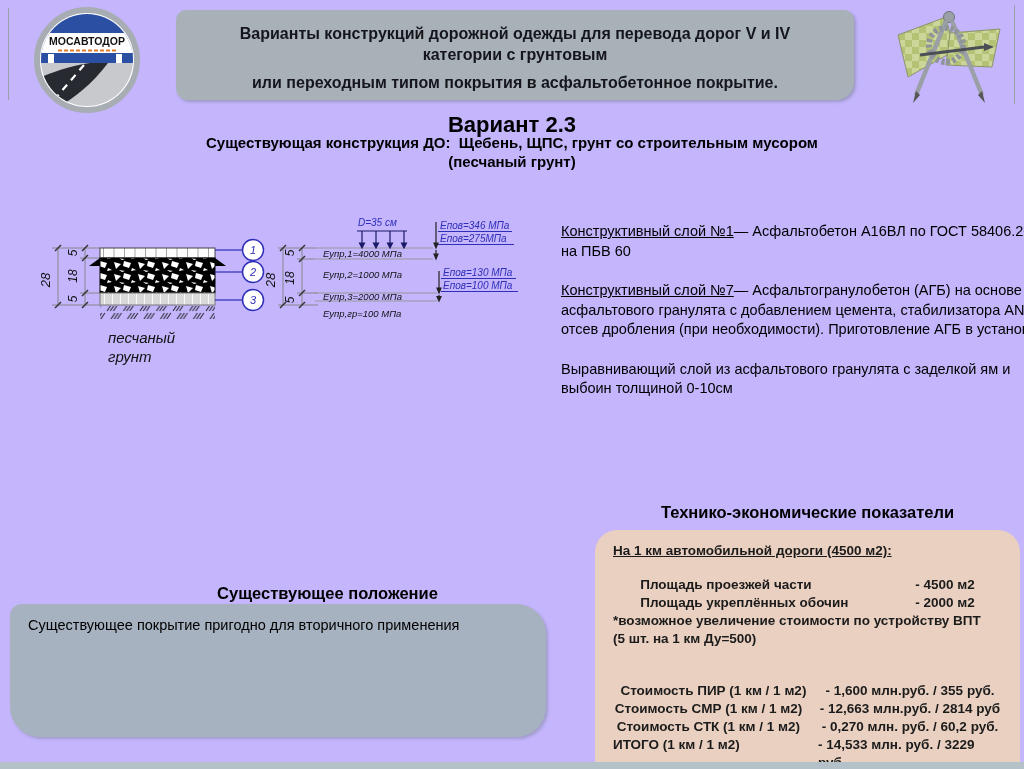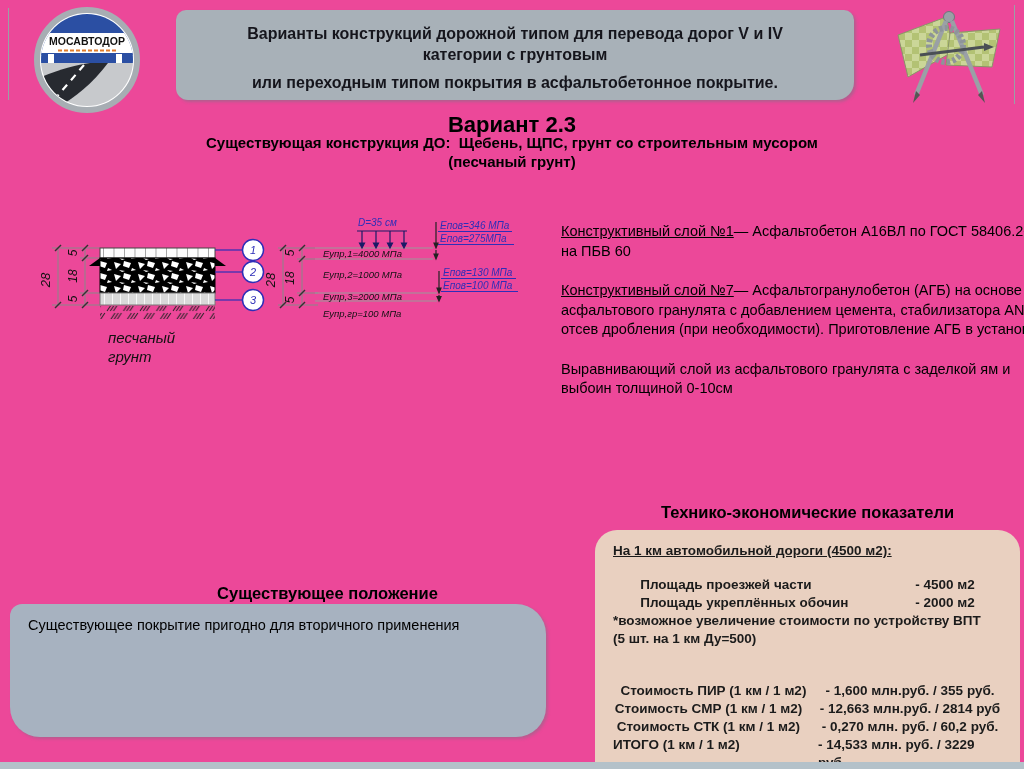--- a/index.html
+++ b/index.html
@@ -1,16 +1,16 @@
 <!DOCTYPE html>
 <html><head>
 <meta charset="utf-8">
 <style>
   html,body{margin:0;padding:0;background:#fff;}
-  .slide{position:relative;width:1024px;height:769px;background:#ec4899;overflow:hidden;
+  .slide{position:relative;width:1024px;height:769px;background:#c4b5fd;overflow:hidden;
          font-family:"Liberation Sans",sans-serif;color:#000;}
   .abs{position:absolute;}
 
   
   .edge-line{left:8px;top:8px;width:1px;height:92px;background:#9aa0a6;}
   .header-box{left:176px;top:10px;width:678px;height:90px;background:#a8b1b8;
               border-radius:10px 10px 18px 12px;box-shadow:2px 2px 3px rgba(110,120,130,.45);
               text-align:center;font-weight:bold;font-size:16px;color:#15151c;box-sizing:border-box;}
   .hb-line1{padding:13px 58px 0;line-height:21px;}
   .hb-line2{margin-top:7px;line-height:21px;}
@@ -75,21 +75,21 @@
       <rect x="8" y="46" width="102" height="10" fill="#2b4fa3"></rect>
       <rect x="20" y="47" width="6" height="16" fill="#ffffff"></rect>
       <rect x="88" y="47" width="6" height="16" fill="#ffffff"></rect>
       <rect x="8" y="56" width="102" height="46" fill="#c7c9cc"></rect>
       <path d="M8 102 L8 72 C32 62 48 58 62 56 L80 56 C62 80 42 94 26 102 Z" fill="#272a30"></path>
       <path d="M56 58 C44 72 32 86 20 100" stroke="#ffffff" stroke-width="2.2" fill="none" stroke-dasharray="7 6"></path>
     </g>
   </svg>
 
   <div class="abs header-box">
-    <div class="hb-line1">Варианты конструкций дорожной типом для перевода дорог V и IV категории с грунтовым</div>
+    <div class="hb-line1">Варианты конструкций дорожной одежды для перевода дорог V и IV категории с грунтовым</div>
     <div class="hb-line2">или переходным типом покрытия в асфальтобетонное покрытие.</div>
   </div>
 
   <div class="abs logo-right-wrap">
     <svg width="130" height="99" viewBox="0 0 130 99">
       <defs>
         <pattern id="chk" width="14" height="14" patternUnits="userSpaceOnUse">
           <rect width="14" height="14" fill="#cbd698"></rect>
           <rect width="7" height="7" fill="#b3c274"></rect>
           <rect x="7" y="7" width="7" height="7" fill="#b3c274"></rect>

